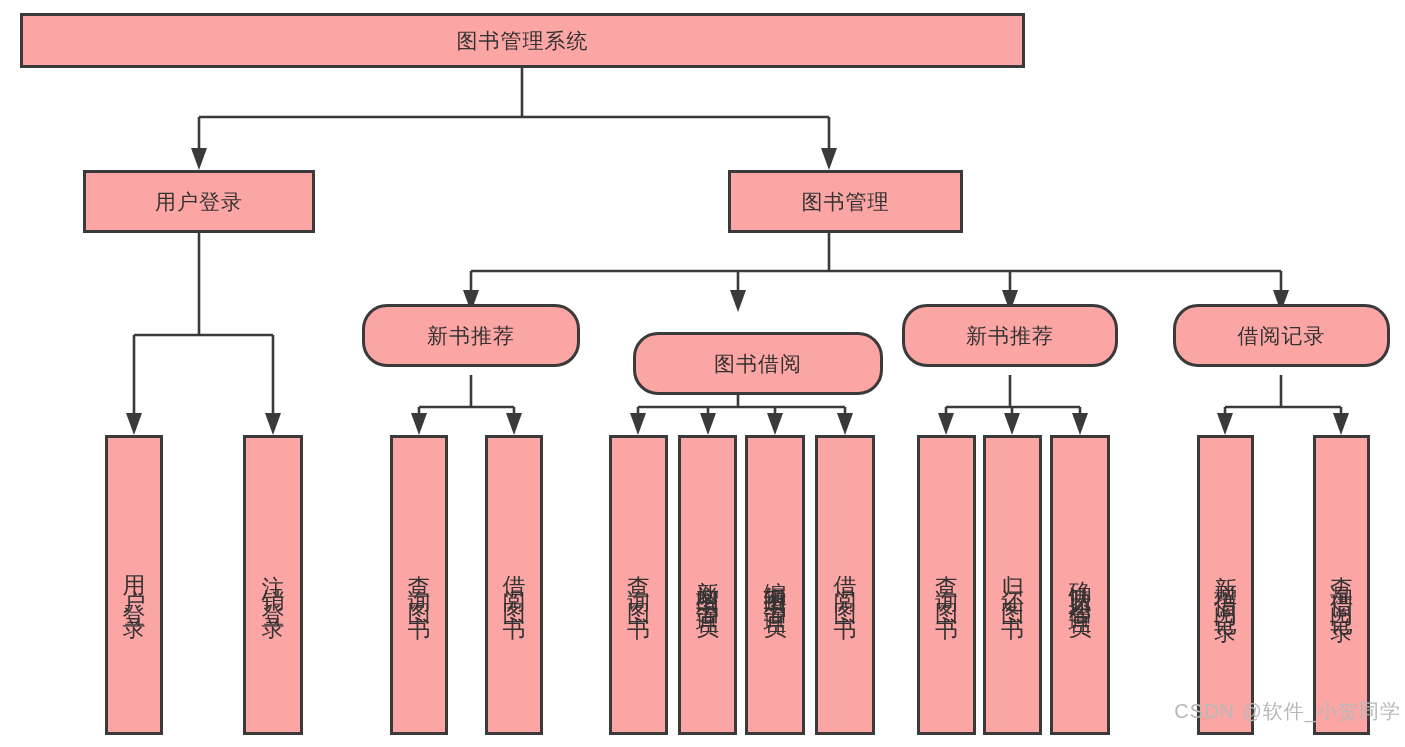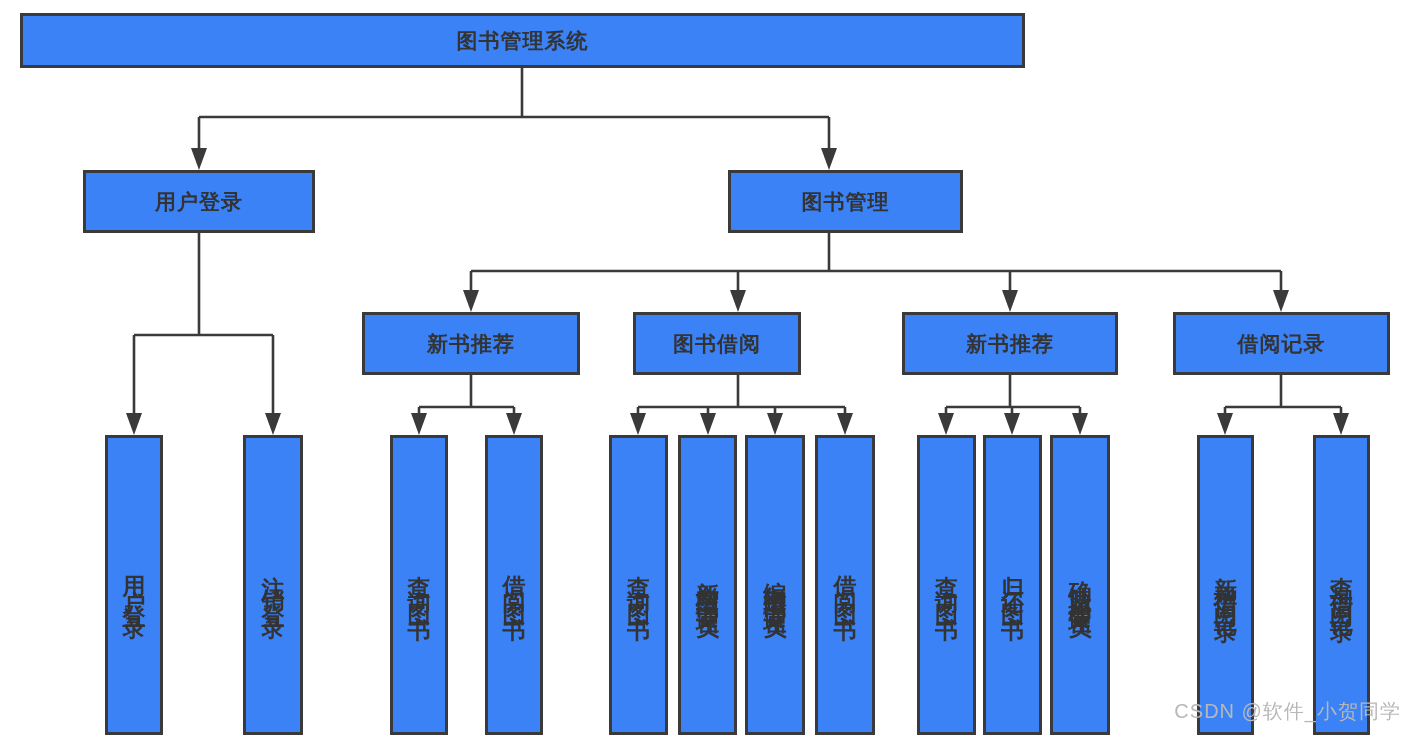--- a/index.html
+++ b/index.html
@@ -5,29 +5,28 @@
   html,body{margin:0;padding:0;background:#fff;}
   body{font-family:"Liberation Sans",sans-serif;}
   .canvas{position:relative;width:1405px;height:747px;background:#ffffff;overflow:hidden;}
   .wires{position:absolute;left:0;top:0;width:1405px;height:747px;}
   .wires path{stroke:#3a3a3a;stroke-width:2.6;fill:none;}
   .wires polygon{fill:#3a3a3a;stroke:none;}
   .box{
     position:absolute;
     box-sizing:border-box;
     border:3px solid #3a3a3a;
-    background:#3b82f6;
+    background:#fca5a5;
     display:flex;align-items:center;justify-content:center;
     color:#333333;
-    font-weight:bold;
   }
   .hbox{font-size:21px;letter-spacing:1px;}
   .root{left:20px;top:13px;width:1005px;height:55px;}
   .lv2,.lv3{height:63px;top:170px;}
-  .lv3{top:312px;}
+  .lv3{top:304px;border-radius:25px;}
   .vbox{top:435px;height:300px;}
   .vtext{
     writing-mode:vertical-lr;
     font-size:23px;
     color:#333333;
     line-height:1.0;
     white-space:nowrap;
   }
   .watermark{
     position:absolute;right:4px;bottom:22px;
@@ -68,21 +67,21 @@
     <polygon points="1217,413 1233,413 1225,435"></polygon>
     <polygon points="1333,413 1349,413 1341,435"></polygon>
   </svg>
 
   <div class="box hbox root">图书管理系统</div>
 
   <div class="box hbox lv2" style="left:83px;width:232px;">用户登录</div>
   <div class="box hbox lv2" style="left:712px;width:235px;margin-left:16px;">图书管理</div>
 
   <div class="box hbox lv3" style="left:362px;width:218px;">新书推荐</div>
-  <div class="box hbox lv3" style="left:633px;width:168px;">图书借阅</div>
+  <div class="box hbox lv3" style="left:633px;width:250px;margin-top:28px;">图书借阅</div>
   <div class="box hbox lv3" style="left:902px;width:216px;">新书推荐</div>
   <div class="box hbox lv3" style="left:1173px;width:217px;">借阅记录</div>
 
   <div class="box vbox" style="left:105px;width:58px;">
     <span class="vtext" style="letter-spacing: 14px;">用户登录</span>
   </div>
   <div class="box vbox" style="left:243px;width:60px;">
     <span class="vtext" style="letter-spacing: 14px;">注销登录</span>
   </div>
 

